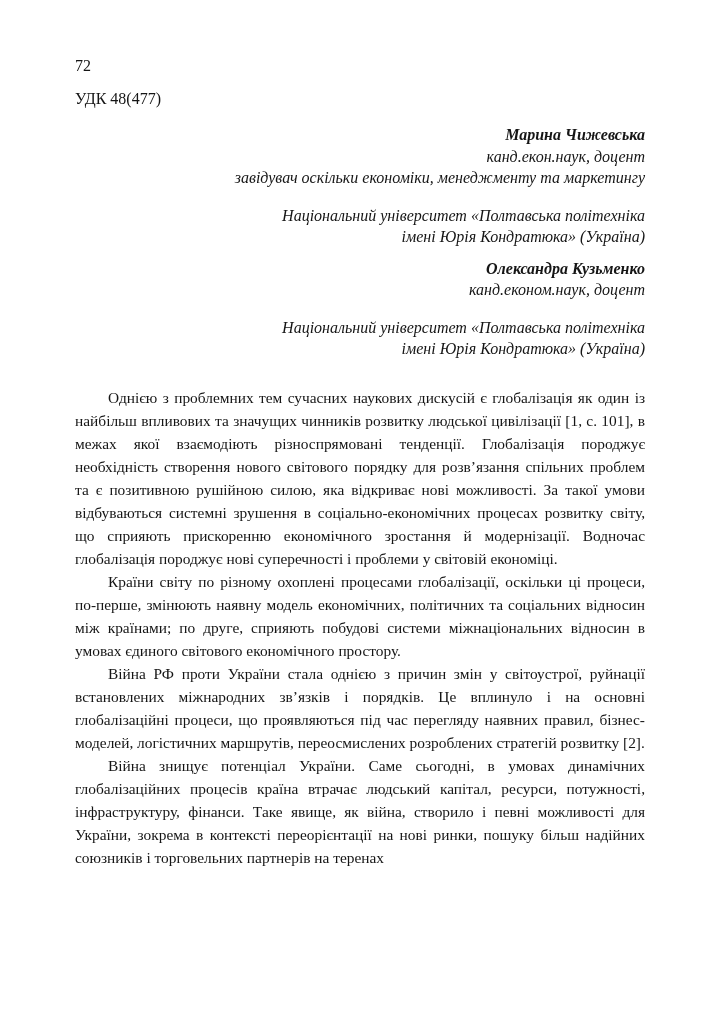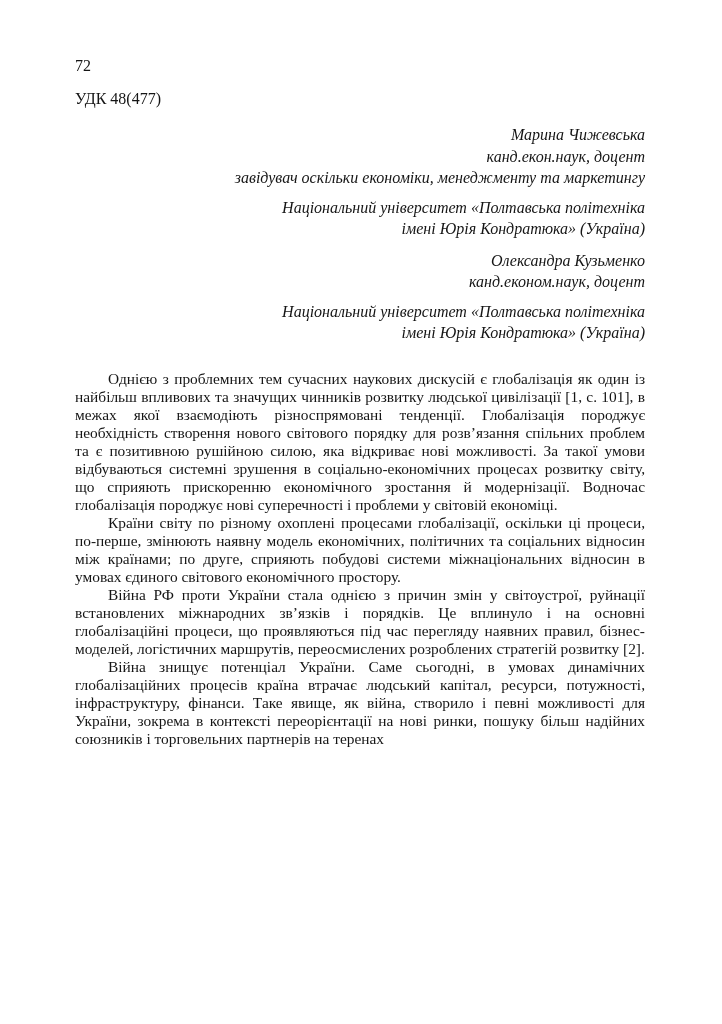--- a/index.html
+++ b/index.html
@@ -35,35 +35,35 @@
     text-align: center;
     margin: 0 0 8px 142px;
   }
   .byline {
     text-align: right;
     font-style: italic;
     font-size: 16px;
     line-height: 21.5px;
   }
   .author-name {
-    font-weight: 400;
+    font-weight: 700;
   }
   .affiliation {
-    margin-top: 8px;
+    margin-top: 16px;
   }
   .author-block-2 {
     margin-top: 10px;
   }
   .body-text {
     margin-top: 26px;
   }
   .body-text p {
     margin: 0;
     font-size: 15.4px;
-    line-height: 18px;
+    line-height: 23px;
     text-align: justify;
     text-indent: 33px;
   }
   .footer {
     position: absolute;
     left: 88px;
     right: 77px;
     top: 939px;
     border-top: 1.5px solid #151515;
     padding-top: 5px;

